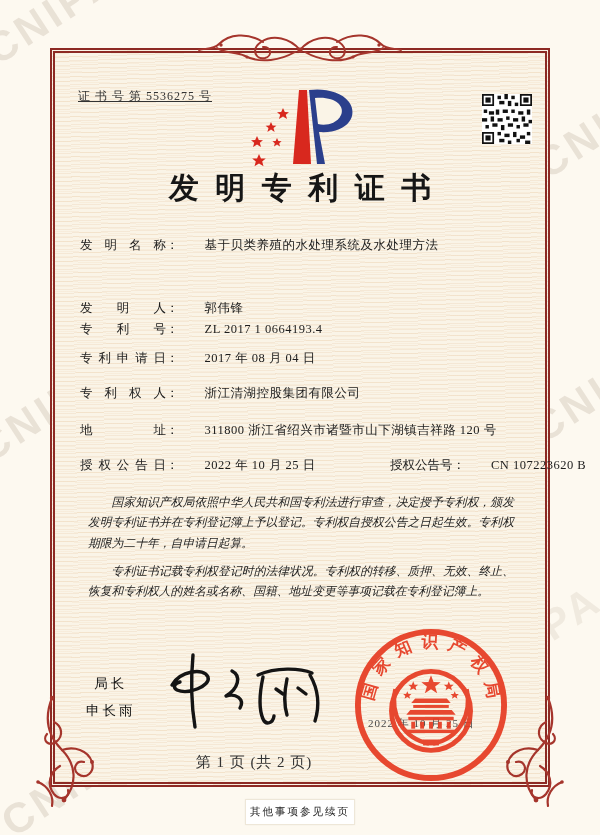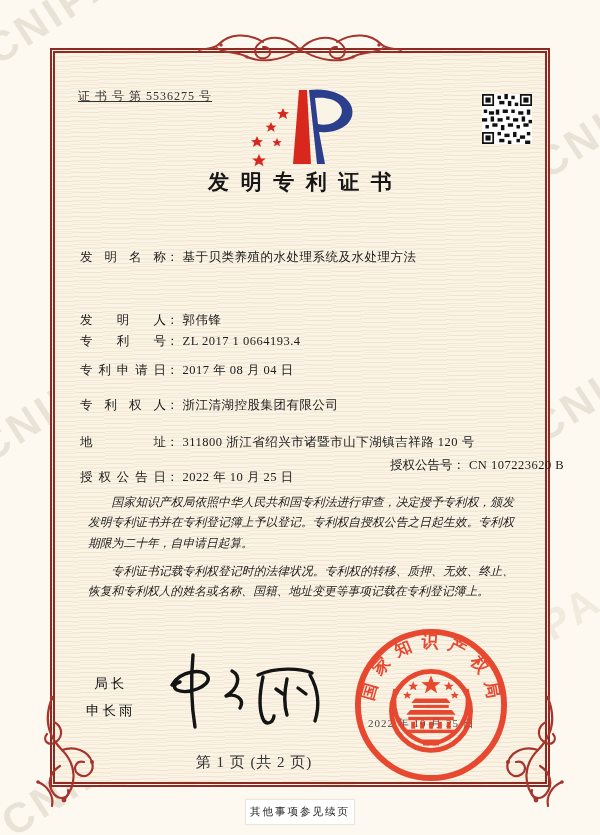--- a/index.html
+++ b/index.html
@@ -23,25 +23,25 @@
   .frame{position:absolute;left:50px;top:48px;width:500px;height:739px;
          border:5px double #8d2a24;box-sizing:border-box;
          background:
            repeating-linear-gradient(178deg, rgba(224,183,140,.20) 0 1px, rgba(0,0,0,0) 1px 4px),
            repeating-linear-gradient(2deg, rgba(230,190,150,.14) 0 1px, rgba(0,0,0,0) 1px 5px),
            #faf4e7;}
   .cert-no{position:absolute;left:78px;top:88px;font-size:12px;letter-spacing:1px;color:#333;text-decoration:underline;}
   .logo{position:absolute;left:243px;top:86px;width:118px;height:82px;}
   .qr{position:absolute;left:482px;top:94px;width:50px;height:50px;}
   .title{position:absolute;left:0;top:168px;width:600px;text-align:center;
-         font-size:21px;font-weight:bold;letter-spacing:.55em;text-indent:.55em;color:#161616;}
+         font-size:30px;font-weight:bold;letter-spacing:.55em;text-indent:.55em;color:#161616;}
   .row{position:absolute;left:80px;width:450px;font-size:12.5px;white-space:nowrap;}
-  .lbl{display:inline-block;width:86px;text-align:justify;text-align-last:justify;vertical-align:bottom;margin-top:12px;}
+  .lbl{display:inline-block;width:86px;text-align:justify;text-align-last:justify;vertical-align:bottom;}
   .colon{display:inline-block;margin-right:4px;}
-  .val{letter-spacing:.5px;}
+  .val{letter-spacing:.5px;margin-left:22px;}
   .r1{top:237px}.r2{top:300px}.r3{top:321px}.r4{top:350px}.r5{top:385px}.r6{top:422px}.r7{top:457px}
   .pair2{position:absolute;left:310px;top:0;}
   .body-text{position:absolute;left:80px;top:484px;width:442px;font-size:11.8px;
              line-height:1.72;text-align:justify;font-style:italic;color:#222;}
   .body-text p{margin:8px;text-indent:2em;}
   .sign-block{position:absolute;left:86px;top:670px;font-size:13.5px;letter-spacing:3px;line-height:2.0;color:#111;text-align:center;}
   .signature{position:absolute;left:150px;top:645px;width:185px;height:85px;}
   .seal-wrap{position:absolute;left:352px;top:624px;width:158px;height:158px;}
   .seal-date{position:absolute;left:368px;top:716px;font-size:11px;color:#4a4a4a;letter-spacing:1px;z-index:1;}
   .seal{position:absolute;inset:0;z-index:2;opacity:.93;}

